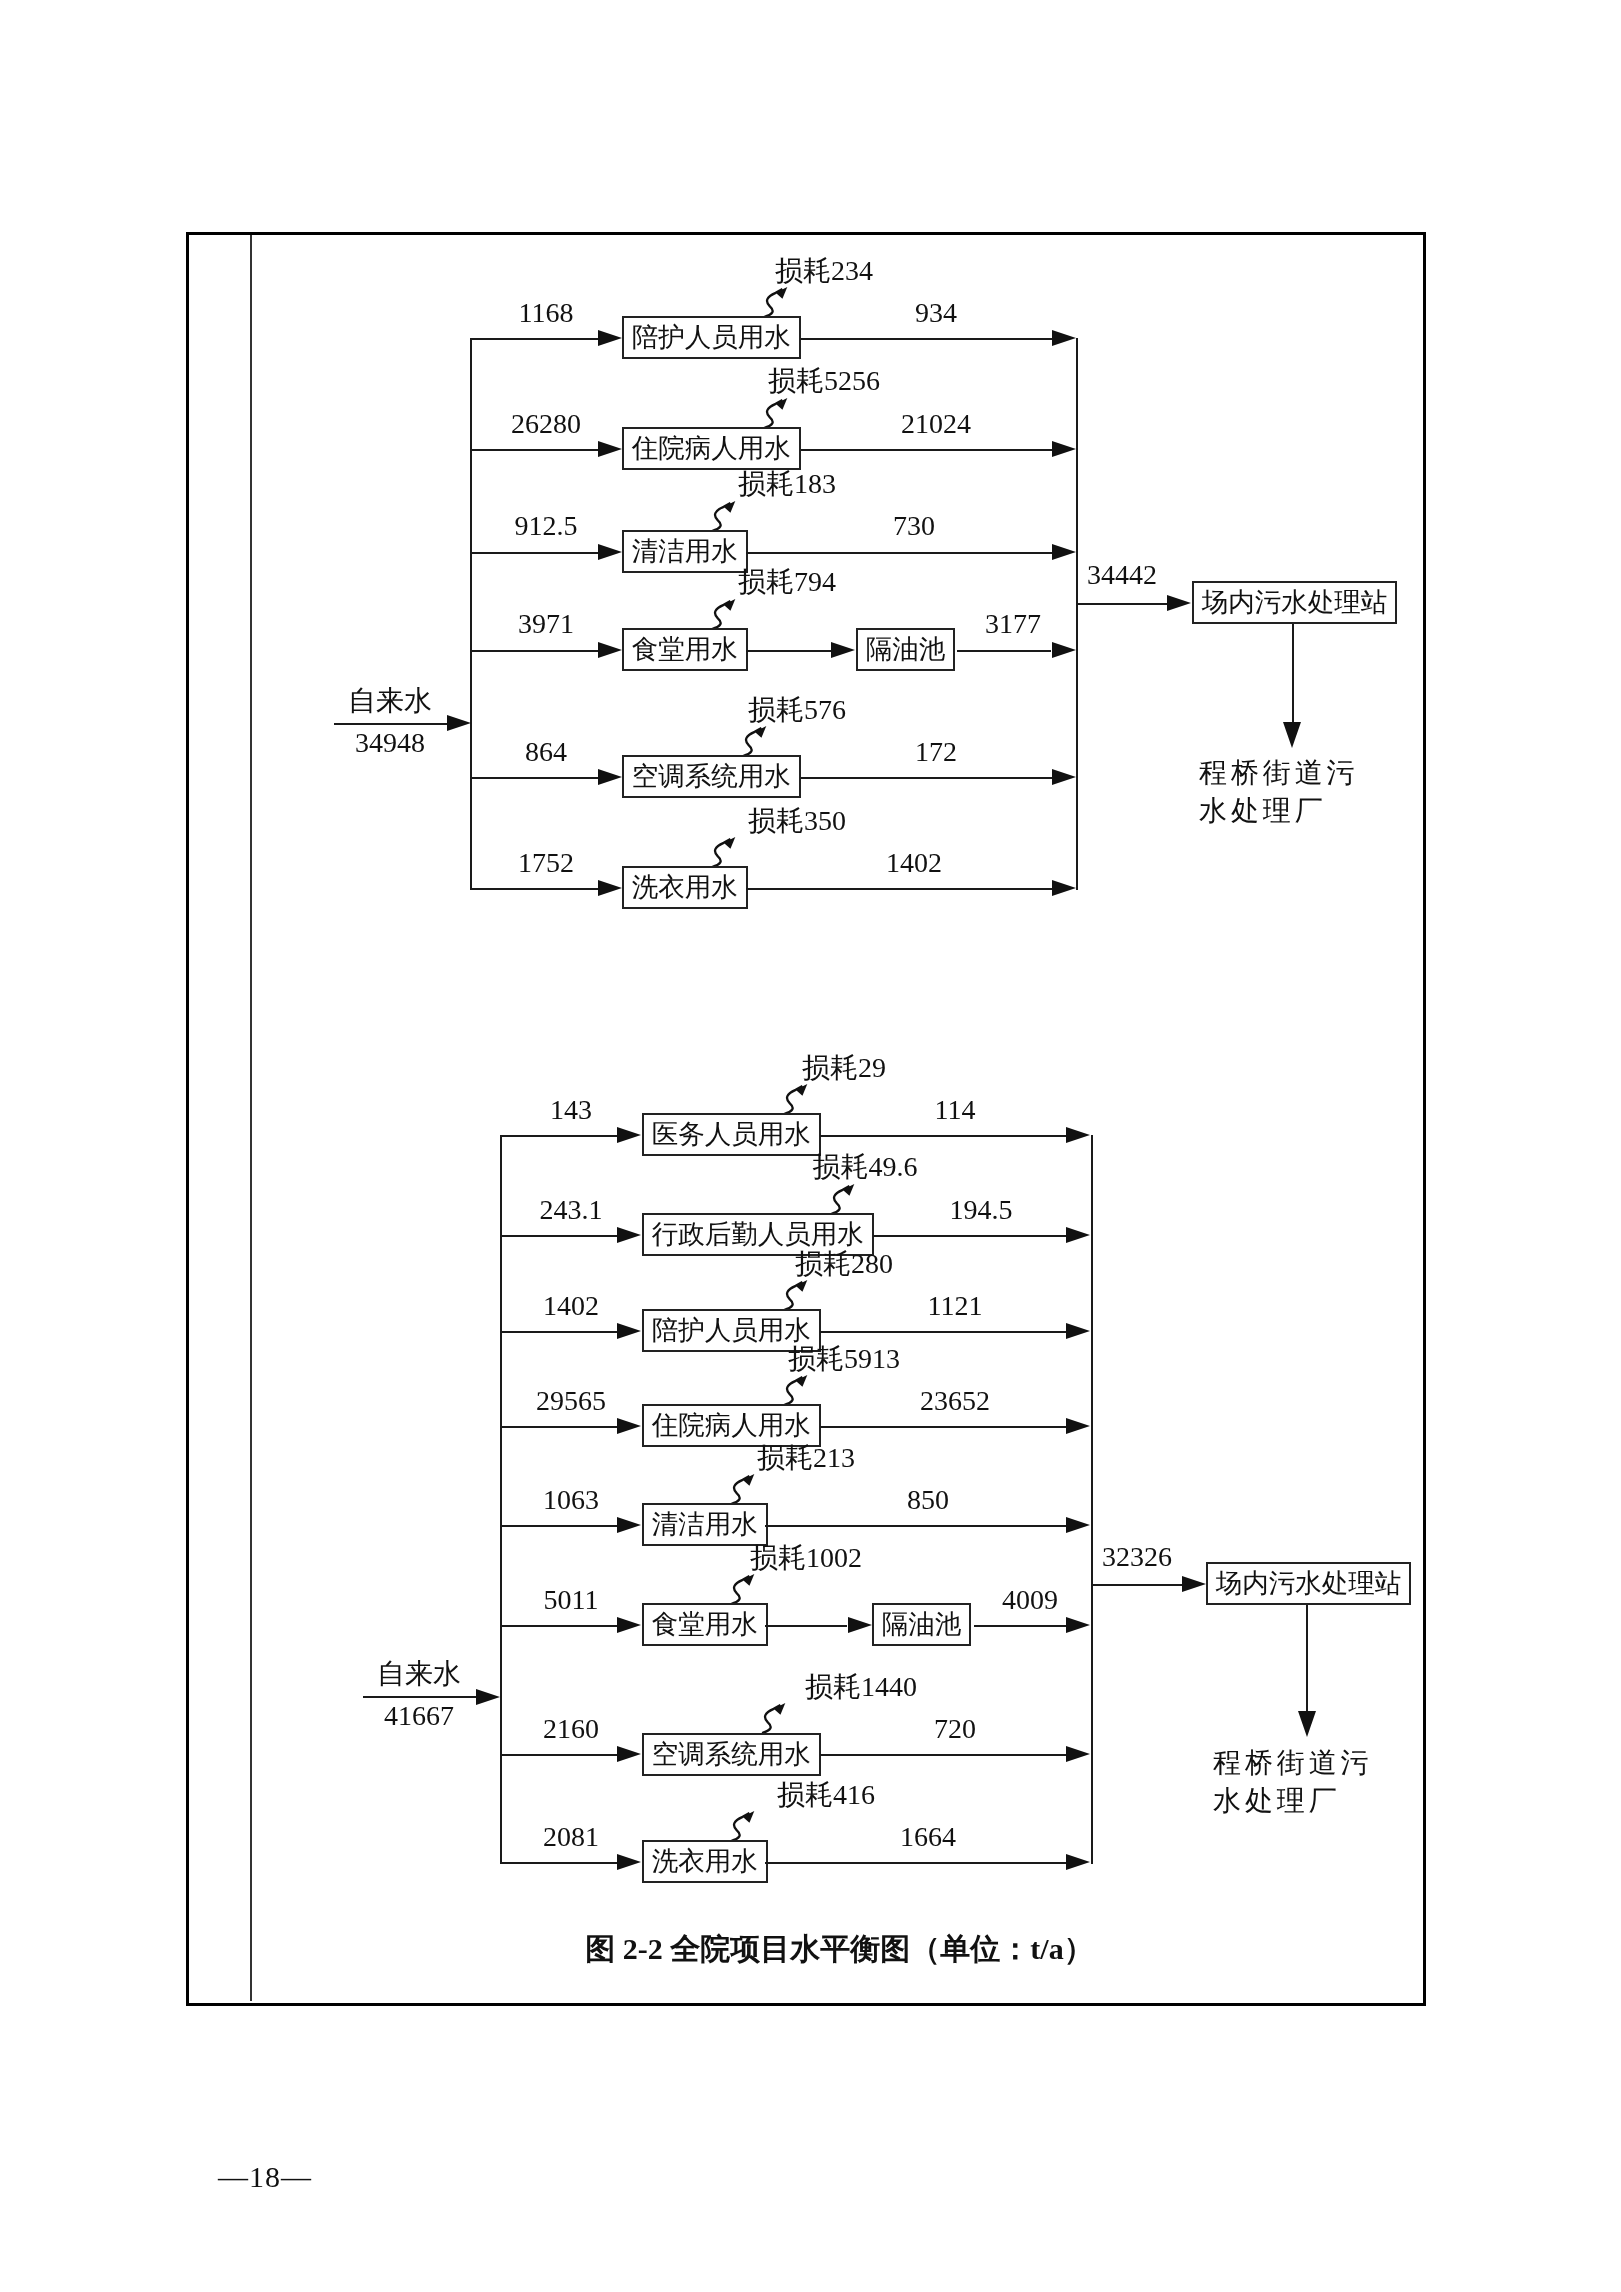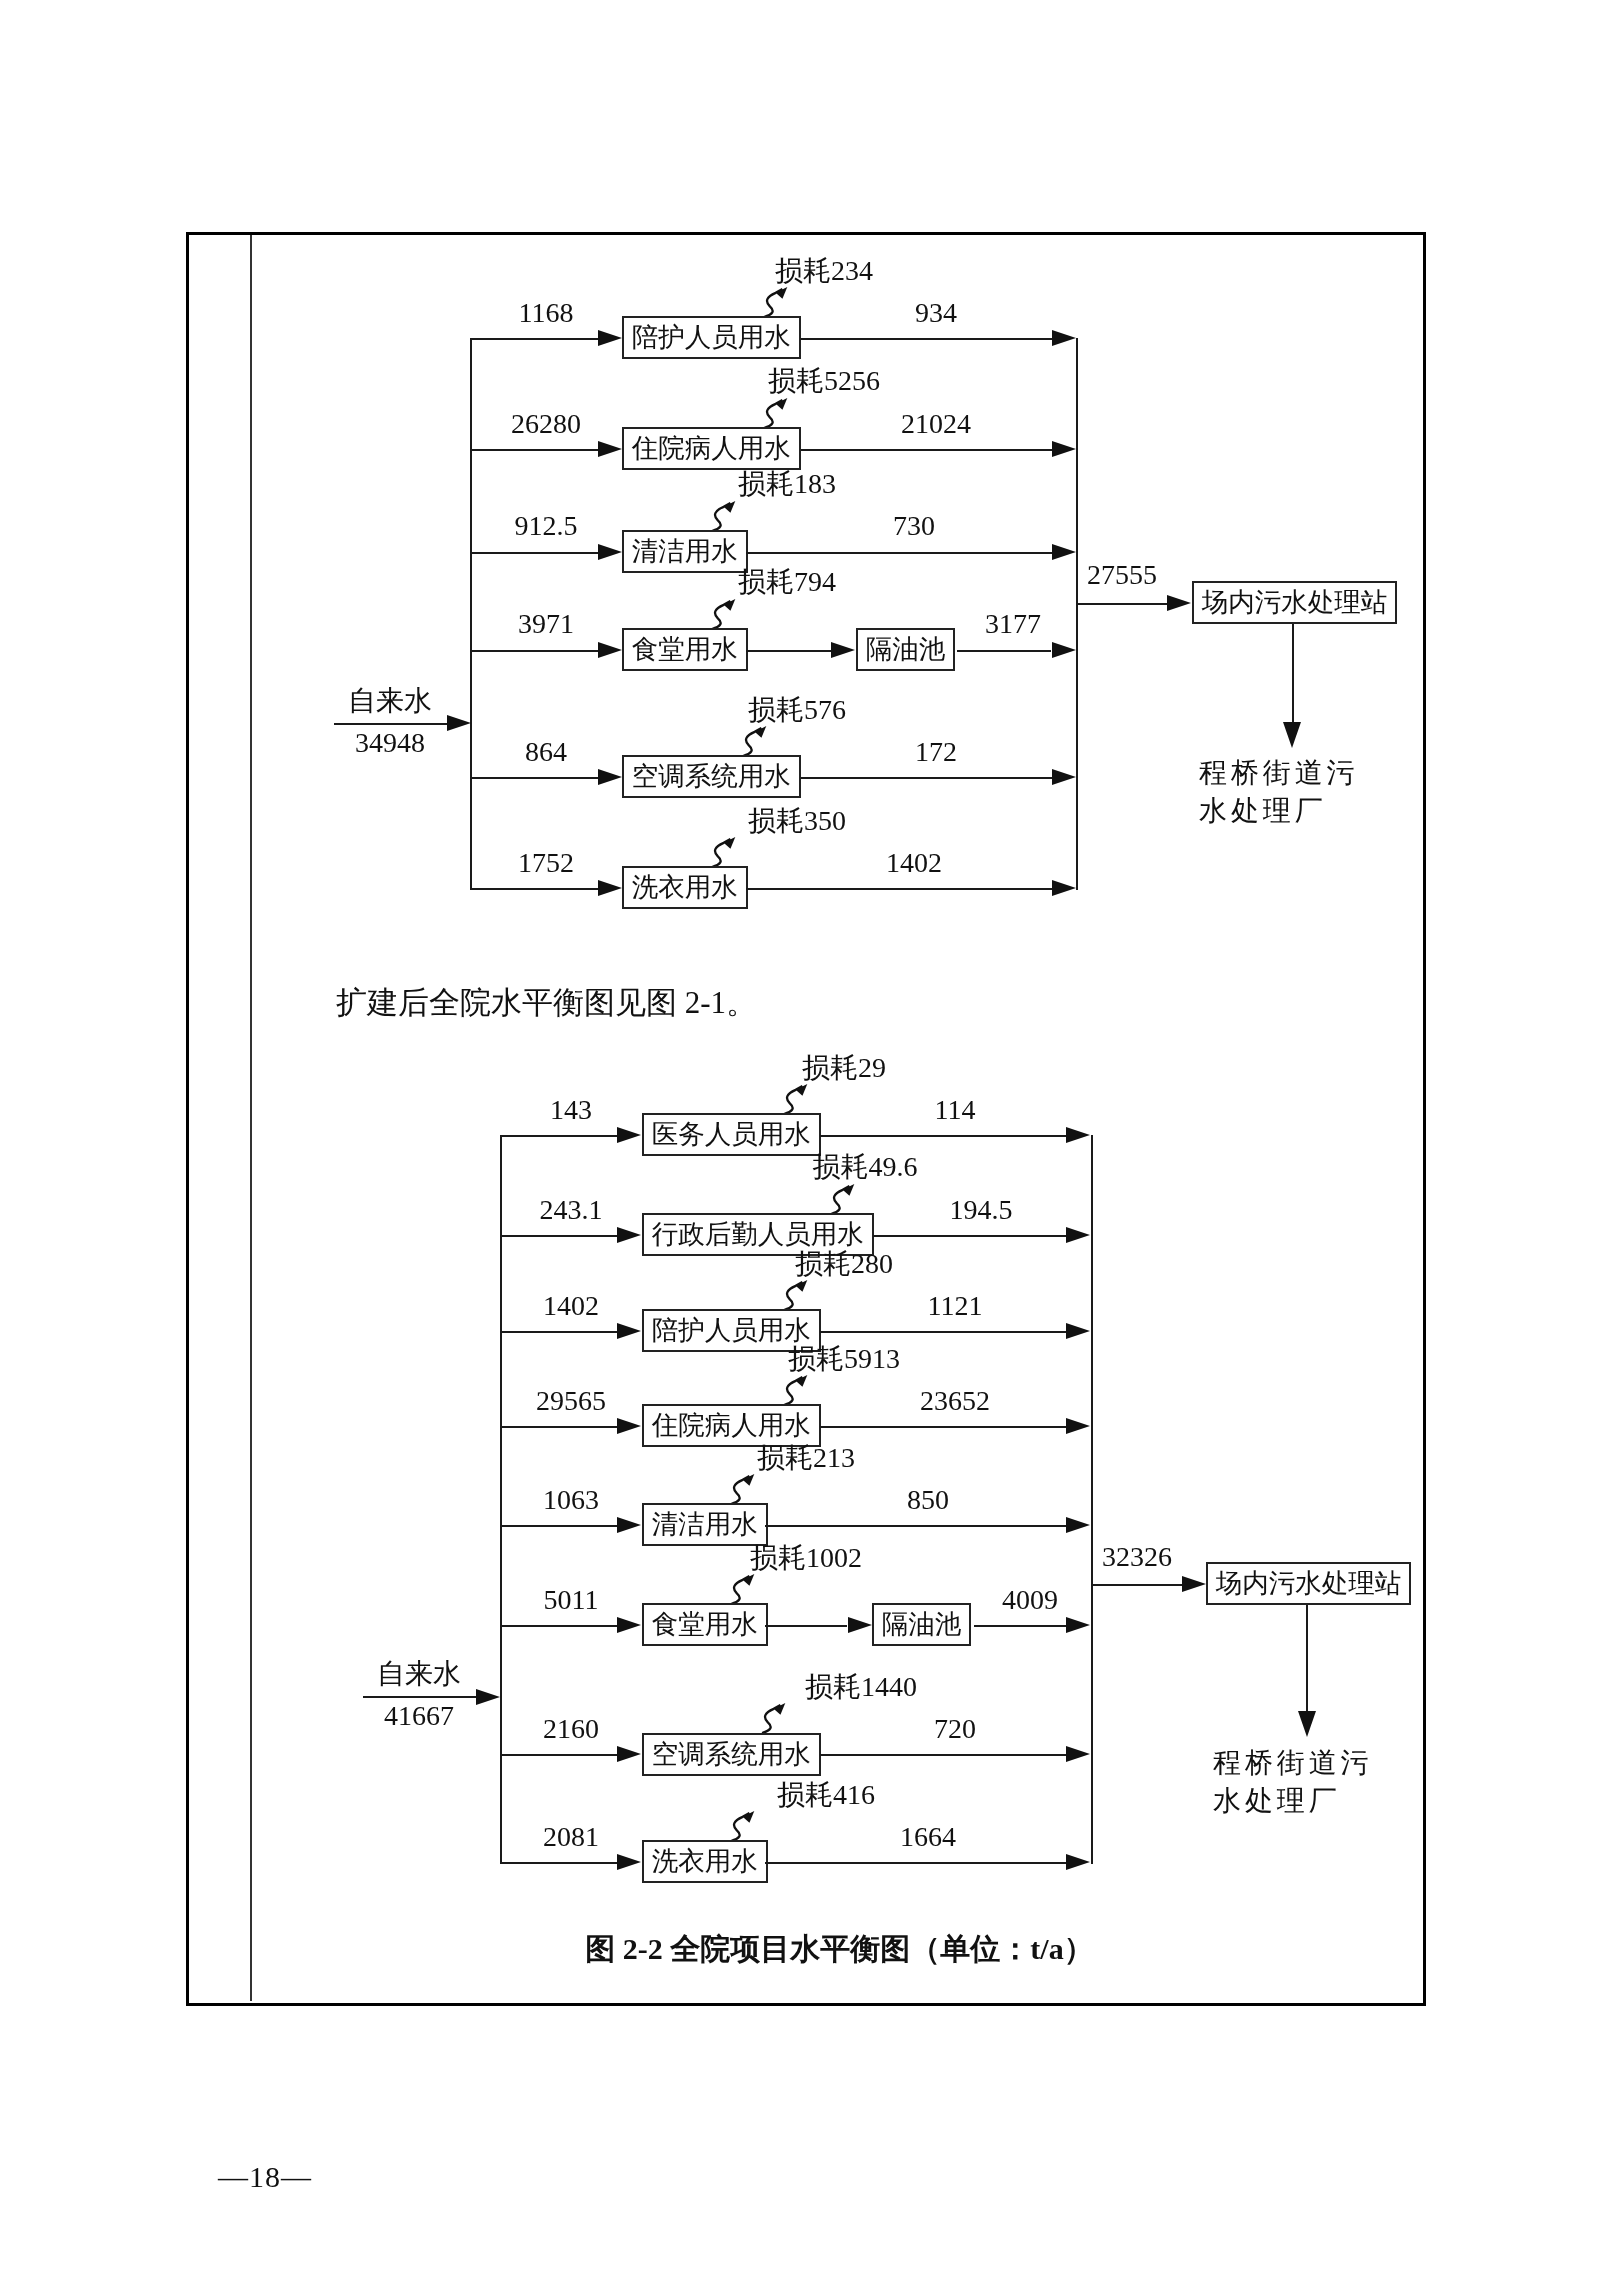--- a/index.html
+++ b/index.html
@@ -118,30 +118,29 @@
           <polygon points="29,0 17,6 24,12" fill="#111"></polygon>
         </svg>
     <div class="num" style="left:357px;top:612px">1752</div>
     <div class="hline" style="left:281px;top:653px;width:128px"></div>
     <div class="tri-r" style="left:409px;top:645px"></div>
     <div class="fbox" style="left:433px;top:631px">洗衣用水</div>
     <div class="num" style="left:725px;top:612px">1402</div>
     <div class="hline" style="left:557px;top:653px;width:306px"></div>
     <div class="tri-r" style="left:863px;top:645px"></div>
 
-    <div class="num" style="left:933px;top:324px">27555</div>
+    <div class="num" style="left:933px;top:324px">34442</div>
     <div class="hline" style="left:889px;top:368px;width:89px"></div>
     <div class="tri-r" style="left:978px;top:360px"></div>
     <div class="fbox" style="left:1003px;top:346px">场内污水处理站</div>
     <div class="vline" style="left:1103px;top:389px;height:98px"></div>
     <div class="tri-d" style="left:1094px;top:487px"></div>
     <div class="dest" style="left:1010px;top:519px">程桥街道污水处理厂</div>
   </div>
 
-  <div class="para" style="left:147px;top:747px">扩建后全院水平衡图见图 2-1。</div>
 
   <div>
     <div class="vline" style="left:311px;top:900px;height:729px"></div>
     <div class="vline" style="left:902px;top:900px;height:729px"></div>
 
     <div class="srclab" style="left:230px;top:1420px">自来水</div>
     <div class="hline" style="left:174px;top:1461px;width:114px"></div>
     <div class="tri-r" style="left:287px;top:1454px"></div>
     <div class="srclab" style="left:230px;top:1465px">41667</div>
 

